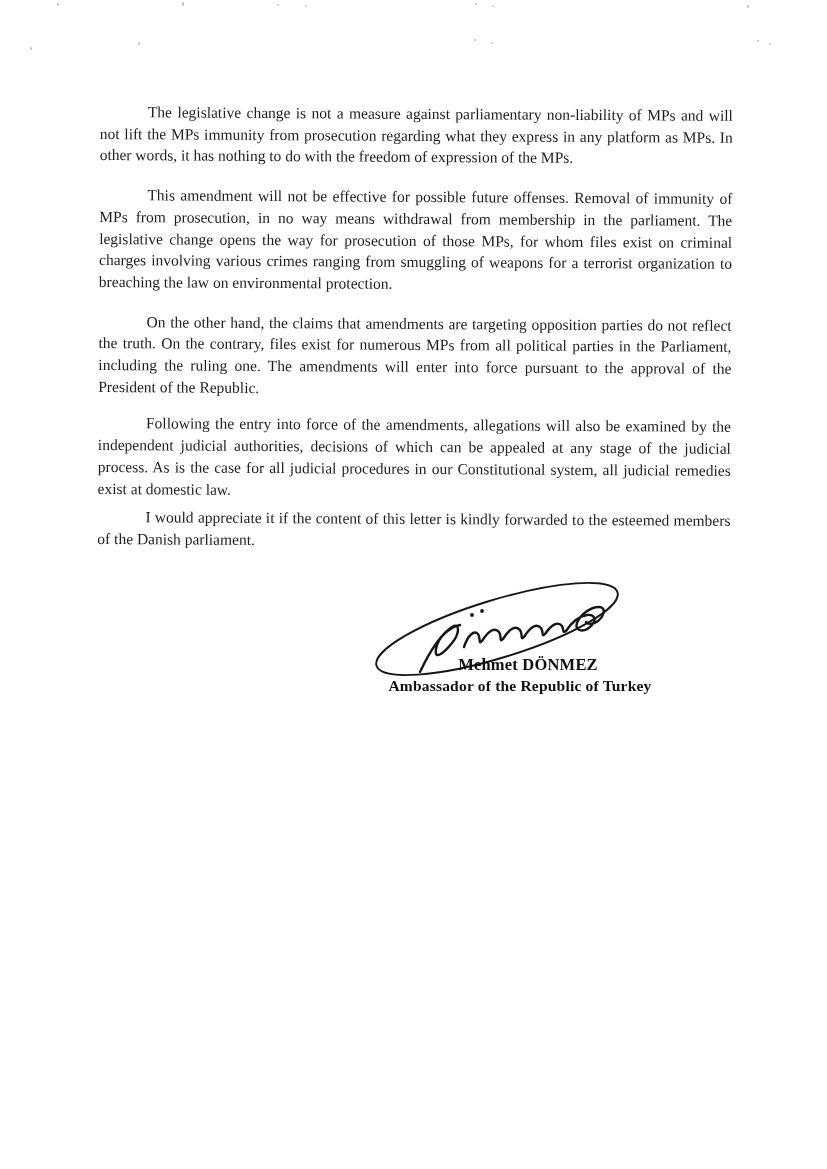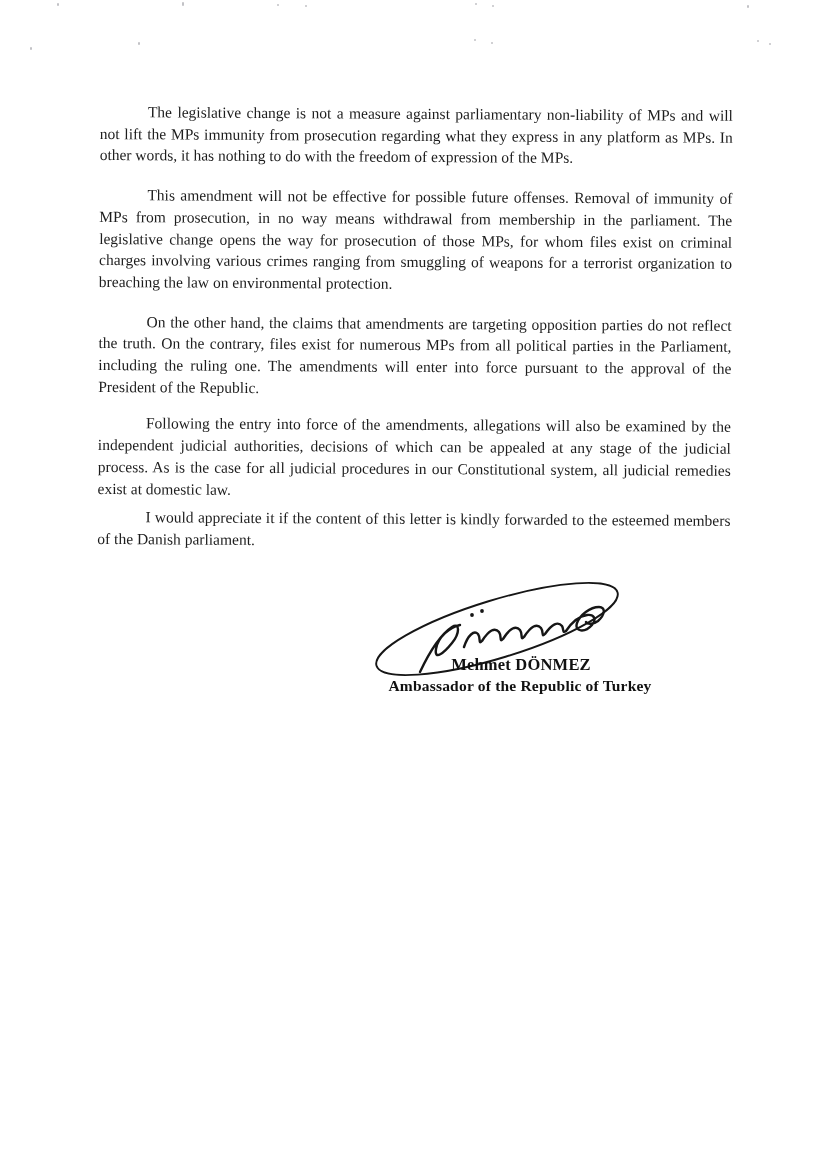--- a/index.html
+++ b/index.html
@@ -34,21 +34,21 @@
     left:368px;top:577px;
     width:312px;height:125px;
     color:#111111;
   }
   .signature-svg{
     position:absolute;left:0;top:0;
     width:258px;height:104px;
     display:block;
   }
   .signature-name{
-    position:absolute;left:13px;top:77px;width:280px;
+    position:absolute;left:20px;top:77px;width:280px;
     text-align:center;
     font-weight:bold;
     font-size:16.5px;
     line-height:21px;
     letter-spacing:0.2px;
     white-space:nowrap;
   }
   .signature-title{
     position:absolute;left:12px;top:99px;width:280px;
     text-align:center;

